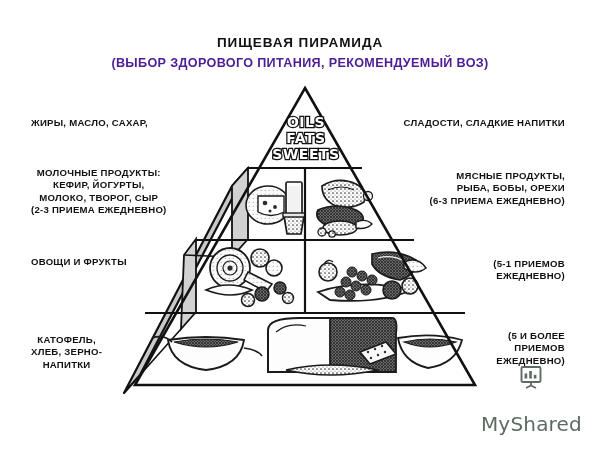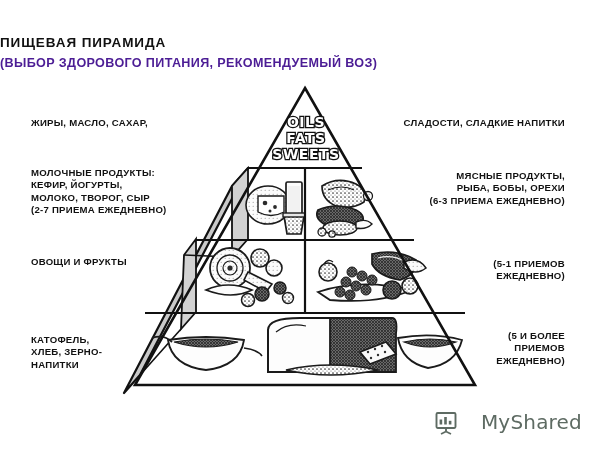--- a/index.html
+++ b/index.html
@@ -24,21 +24,21 @@
     height: 450px;
     background: #ffffff;
   }
 
   
   .title-block {
     position: absolute;
     top: 34px;
     left: 0;
     width: 600px;
-    text-align: left;
+    text-align: center;
   }
   .title-main {
     font-size: 13.5px;
     font-weight: bold;
     letter-spacing: 0.9px;
     color: #111111;
     line-height: 17px;
     white-space: nowrap;
   }
   .title-sub {
@@ -54,21 +54,21 @@
   
   .ann {
     position: absolute;
     font-size: 9.6px;
     font-weight: bold;
     letter-spacing: 0.25px;
     line-height: 12.4px;
     color: #111111;
     white-space: pre-line;
   }
-  .ann.left  { text-align: left; }
+  .ann.left  { text-align: center; }
   .ann.right { text-align: right; }
 
   #ann-fats        { left: 31px;  top: 117px; }
   #ann-dairy       { left: 31px;  top: 167px; }
   #ann-veg         { left: 31px;  top: 256px; }
   #ann-grain       { left: 31px;  top: 334px; }
 
   #ann-sweets      { right: 35px; top: 117px; padding-left: 24px; }
   #ann-meat        { right: 35px; top: 170px; }
   #ann-vegfreq     { right: 35px; top: 258px; }
@@ -82,22 +82,23 @@
     width: 600px;
     height: 450px;
   }
 
   
   #watermark {
     position: absolute;
     right: 18px;
     bottom: 14px;
     display: flex;
-    align-items: flex-start;
+    align-items: center;
     gap: 22px;
+    flex-direction: column;
   }
   #watermark .wm-text {
     font-size: 20px;
     color: #5e6b63;
     letter-spacing: 0.2px;
     font-family: "DejaVu Sans", sans-serif;
   }
   #watermark .wm-icon { display: block; }
 </style>
 </head>
@@ -255,21 +256,21 @@
       <text id="apex-l2" x="306" y="143" fill="#ffffff" stroke="#111111" stroke-width="2.6" paint-order="stroke">FATS</text>
       <text id="apex-l3" x="306" y="159" fill="#ffffff" stroke="#111111" stroke-width="2.6" paint-order="stroke">SWEETS</text>
     </g>
   </svg>
 
   <div class="ann left" id="ann-fats">ЖИРЫ, МАСЛО, САХАР,</div>
 
   <div class="ann left" id="ann-dairy">МОЛОЧНЫЕ ПРОДУКТЫ:
 КЕФИР, ЙОГУРТЫ,
 МОЛОКО, ТВОРОГ, СЫР
-(2-7 ПРИЕМА ЕЖЕДНЕВНО)</div>
+(2-3 ПРИЕМА ЕЖЕДНЕВНО)</div>
 
   <div class="ann left" id="ann-veg">ОВОЩИ И ФРУКТЫ</div>
 
   <div class="ann left" id="ann-grain">КАТОФЕЛЬ,
 ХЛЕБ, ЗЕРНО-
 НАПИТКИ</div>
 
   <div class="ann right" id="ann-sweets">СЛАДОСТИ, СЛАДКИЕ НАПИТКИ</div>
 
   <div class="ann right" id="ann-meat">МЯСНЫЕ ПРОДУКТЫ,

